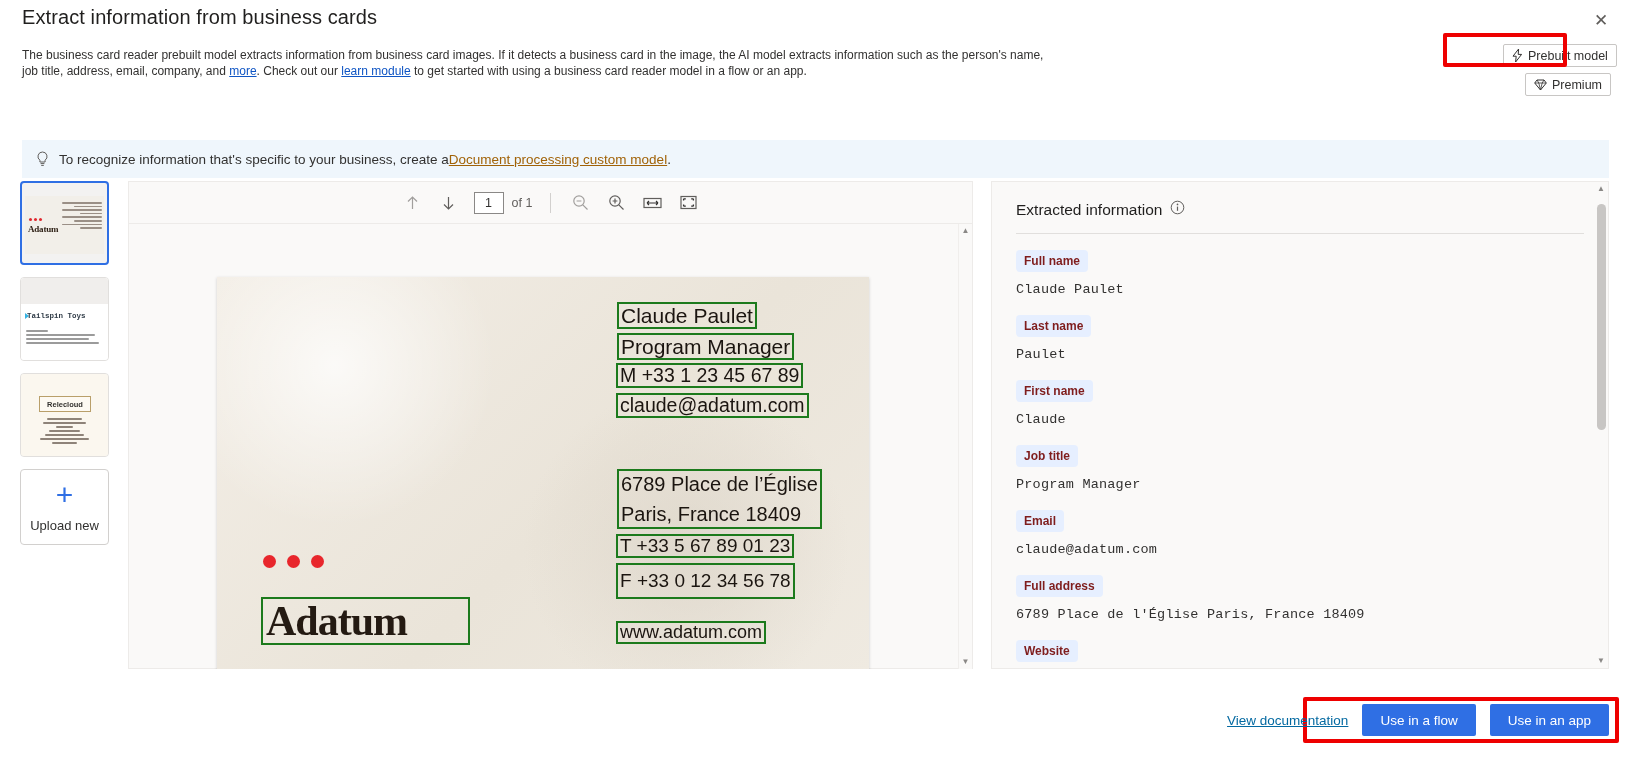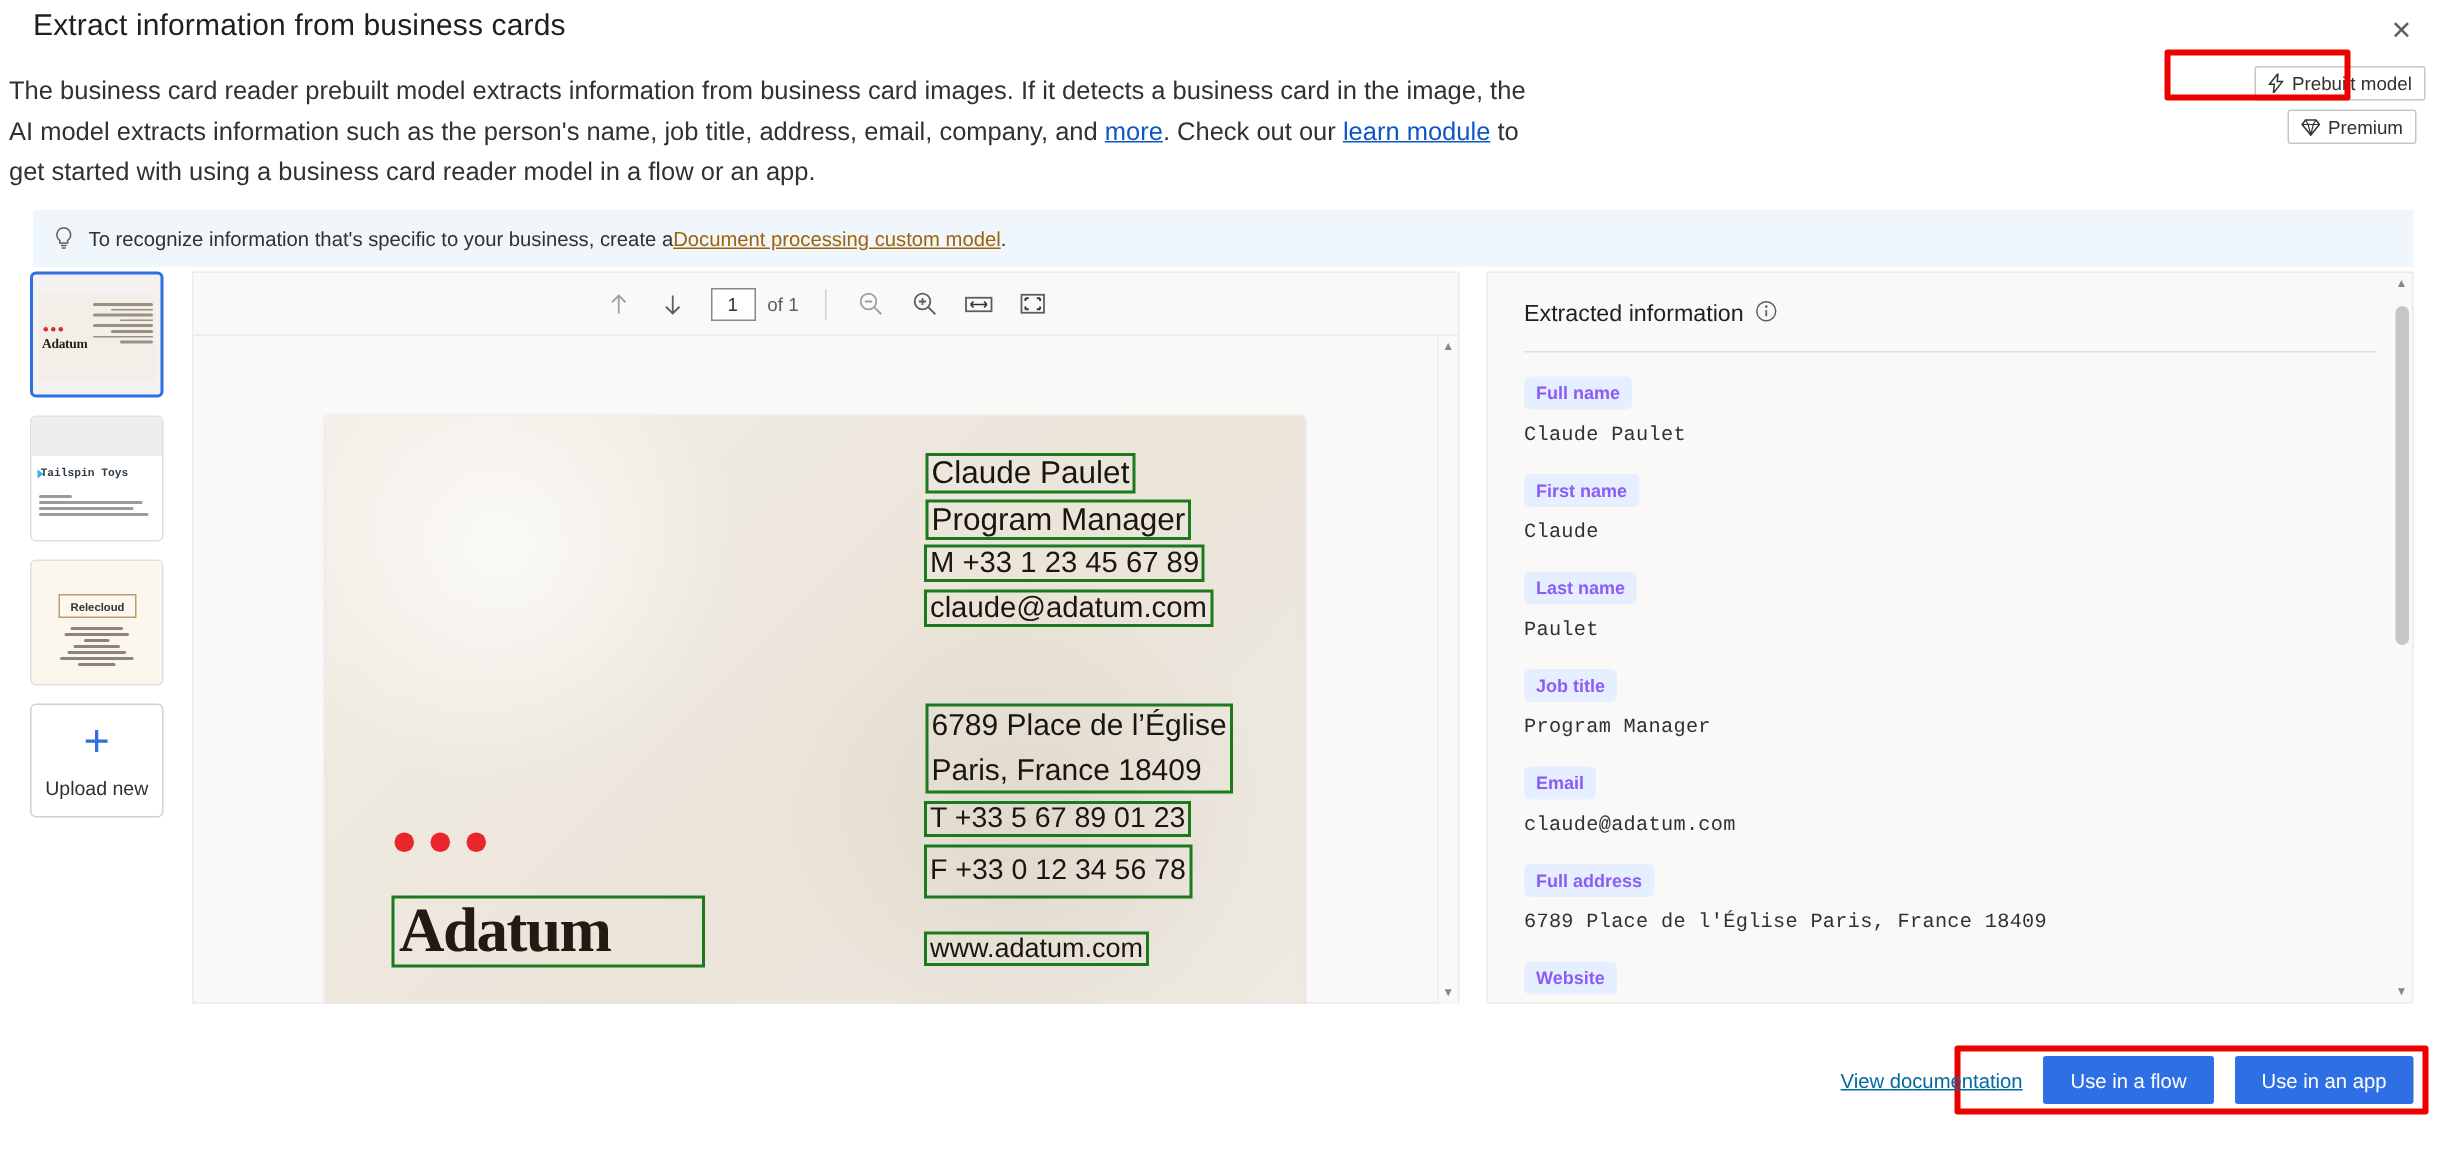--- a/index.html
+++ b/index.html
@@ -17,22 +17,22 @@
     position:absolute; left:22px; top:6px;
     font-size:20px; color:#201f1e; font-weight:400; letter-spacing:.1px;
   }
   .close-btn {
     position:absolute; right:14px; top:6px; width:28px; height:28px;
     display:flex; align-items:center; justify-content:center;
     color:#605e5c; font-size:17px; line-height:1; cursor:pointer;
     background:transparent; border:none;
   }
   .desc {
-    position:absolute; left:6px; top:47px; width:1030px;
-    font-size:17px; line-height:27px; color:#323130;
+    position:absolute; left:22px; top:47px; width:1030px;
+    font-size:12px; line-height:16px; color:#323130;
   }
   .desc a { color:#0f55c4; text-decoration:underline; }
 
   
   .badge-col { position:absolute; right:18px; top:44px; width:108px; }
   .badge {
     display:flex; align-items:center; gap:5px;
     border:1px solid #c8c6c4; background:#ffffff;
     height:23px; padding:0 8px; font-size:12.5px; color:#323130;
     border-radius:2px; white-space:nowrap; width:max-content;
@@ -167,21 +167,21 @@
     background:#faf9f8; border:1px solid #edebe9; overflow:hidden;
   }
   .panel-inner { padding:18px 24px 0 24px; }
   .panel-title {
     font-size:15.5px; color:#201f1e; display:flex; align-items:center; gap:8px;
     padding-bottom:14px;
   }
   .panel-rule { height:1px; background:#e1dfdd; margin:0 0 16px 0; }
   .field { margin-bottom:18px; }
   .chip {
-    display:inline-block; background:#e6efff; color:#8b5cf6;
+    display:inline-block; background:#e6efff; color:#7f1d1d;
     font-size:12px; font-weight:bold; padding:4px 8px; border-radius:4px;
   }
   .fval {
     font-family:"Liberation Mono", monospace; font-size:13.5px;
     color:#323130; margin-top:10px; letter-spacing:.2px;
   }
   .panel-scroll {
     position:absolute; right:0; top:0; width:14px; height:100%;
     background:#faf9f8; display:flex; flex-direction:column;
     justify-content:space-between; align-items:center; padding:3px 0; cursor:pointer;
@@ -403,26 +403,26 @@
             </svg>
         </span>
       </div>
       <div class="panel-rule"></div>
 
       <div class="field">
         <span class="chip">Full name</span>
         <div class="fval">Claude Paulet</div>
       </div>
       <div class="field">
+        <span class="chip">Last name</span>
+        <div class="fval">Paulet</div>
+      </div>
+      <div class="field">
         <span class="chip">First name</span>
         <div class="fval">Claude</div>
-      </div>
-      <div class="field">
-        <span class="chip">Last name</span>
-        <div class="fval">Paulet</div>
       </div>
       <div class="field">
         <span class="chip">Job title</span>
         <div class="fval">Program Manager</div>
       </div>
       <div class="field">
         <span class="chip">Email</span>
         <div class="fval">claude@adatum.com</div>
       </div>
       <div class="field">

